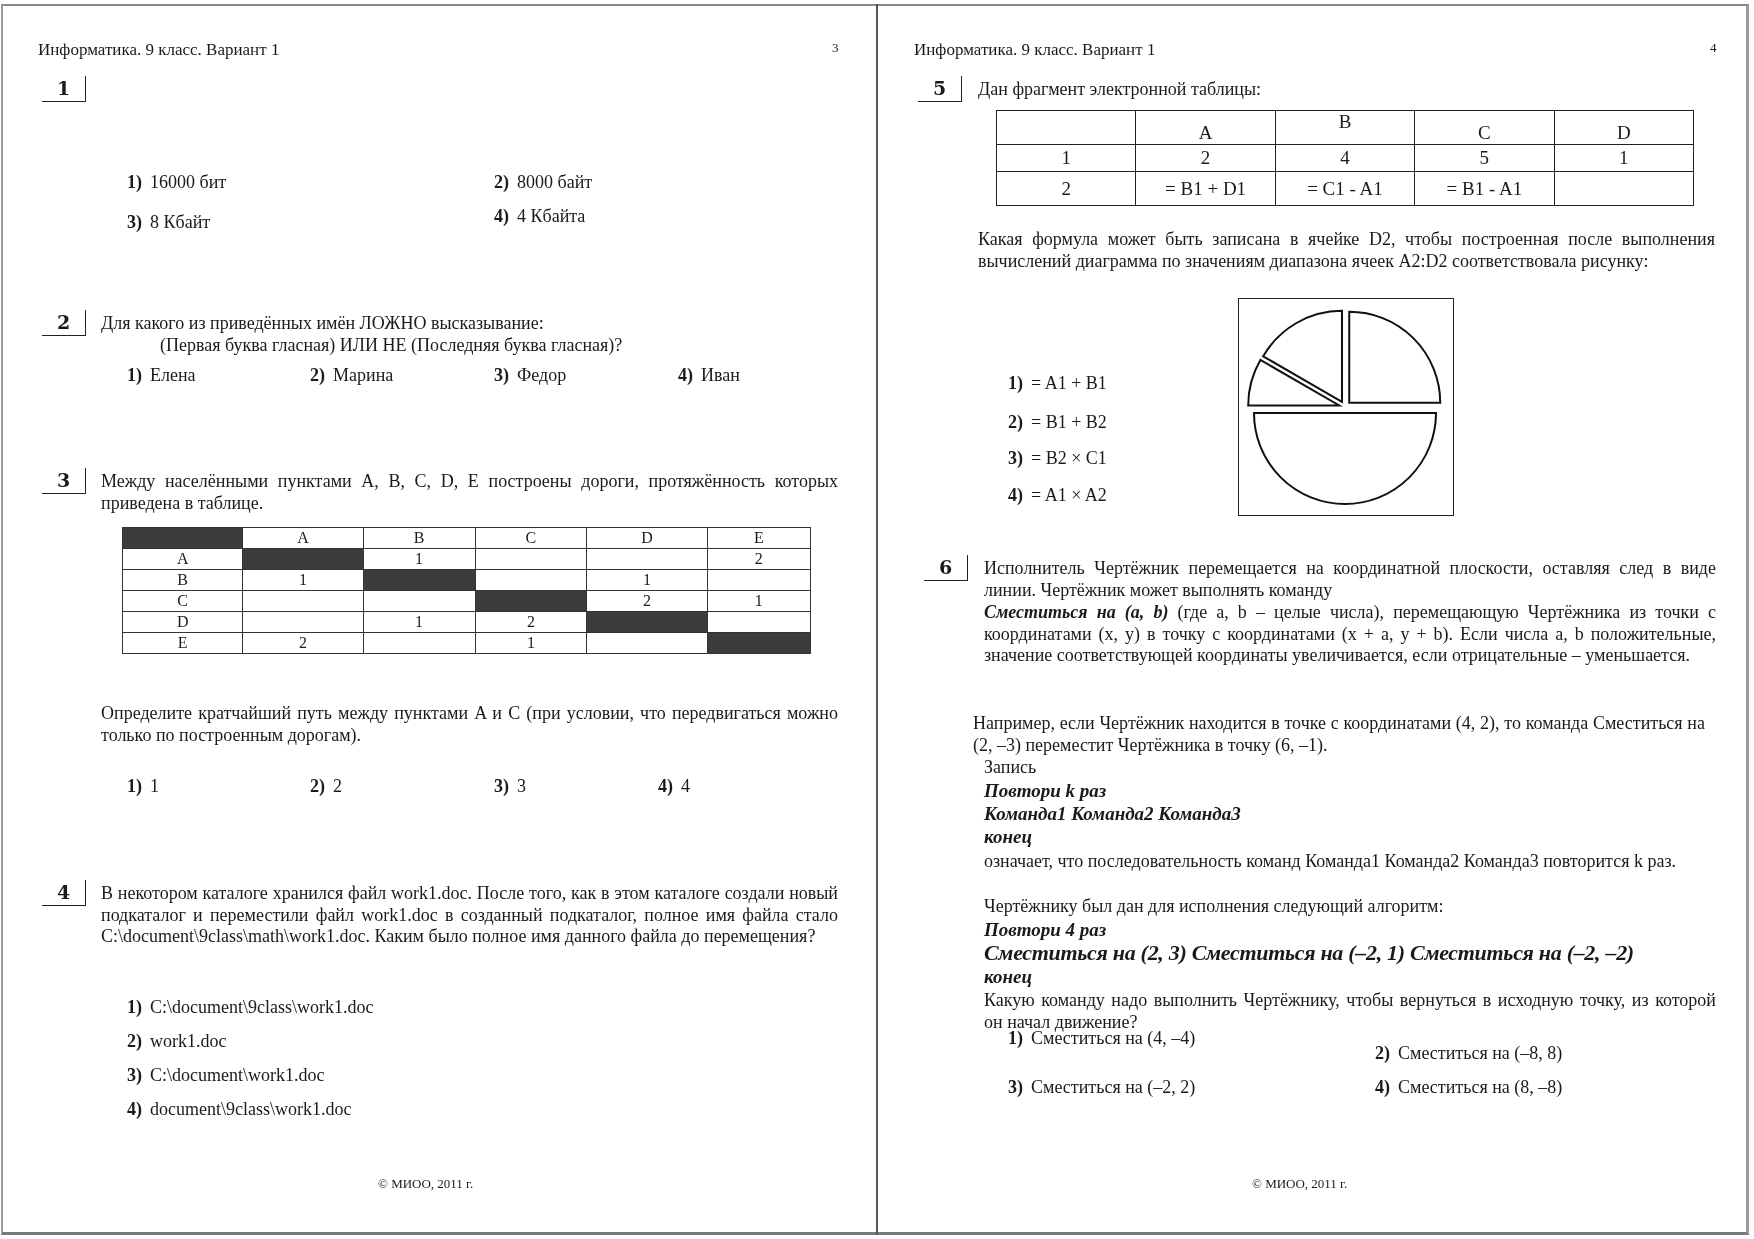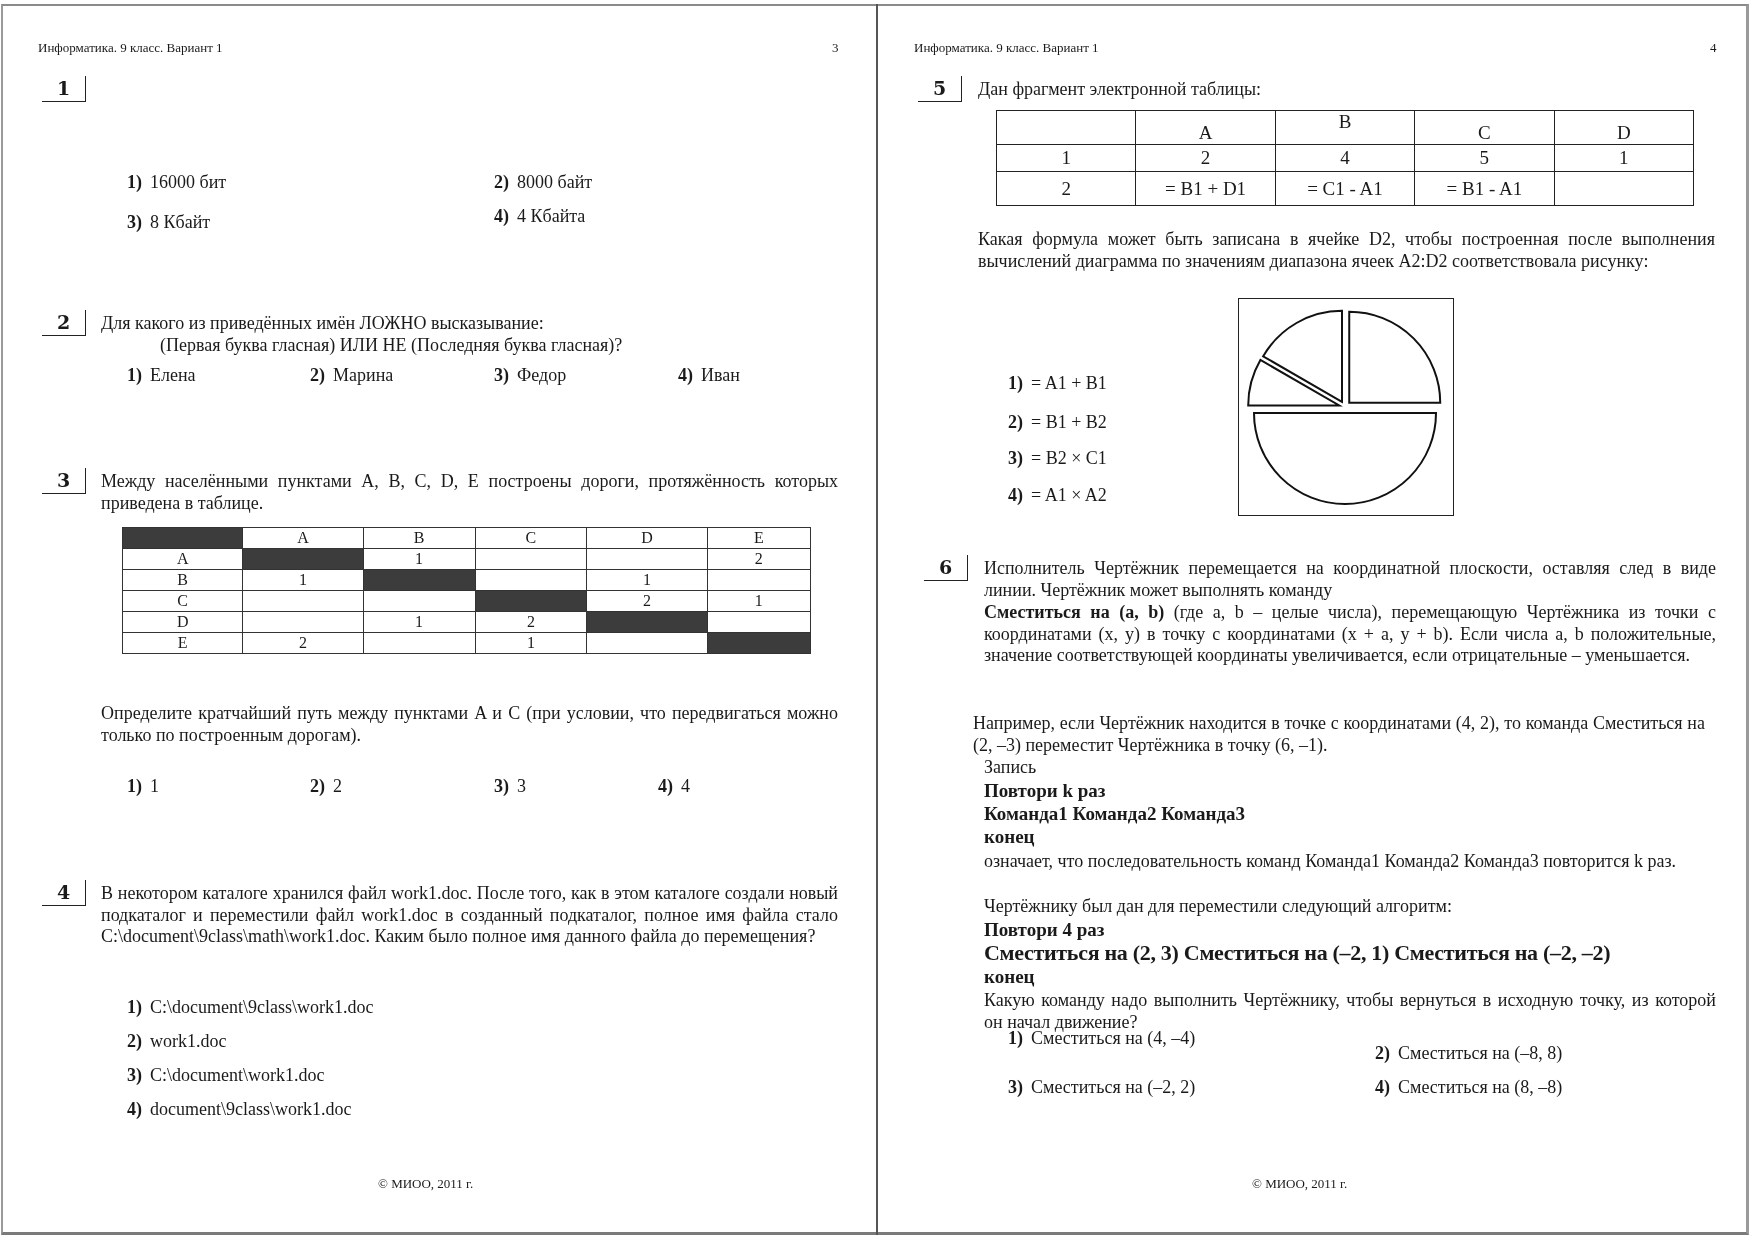--- a/index.html
+++ b/index.html
@@ -10,33 +10,33 @@
   .frame {
     position: absolute; left: 1px; top: 4px; width: 1748px; height: 1231px;
     border-top: 2px solid #8a8a8a; border-bottom: 3px solid #7a7a7a;
     border-left: 2px solid #9a9a9a; border-right: 3px solid #9a9a9a; box-sizing: border-box;
   }
   .divider { position: absolute; left: 876px; top: 4px; width: 2px; height: 1231px; background: #555; }
   .page { position: absolute; top: 0; height: 1239px; }
   .page.left { left: 0; width: 876px; }
   .page.right { left: 878px; width: 876px; }
 
-  .running-head { position: absolute; top: 40px; font-size: 13px; font-family: "Liberation Serif", serif; }
+  .running-head { position: absolute; top: 40px; font-size: 17px; font-family: "Liberation Serif", serif; }
   .page-num { position: absolute; top: 40px; font-size: 13px; font-family: "Liberation Serif", serif; }
   .footer { position: absolute; top: 1176px; font-size: 13px; font-family: "Liberation Serif", serif; }
 
   .task-num {
     position: absolute; width: 44px; height: 26px; box-sizing: border-box;
     border-right: 1.5px solid #222; border-bottom: 1.5px solid #222;
     font-weight: bold; font-size: 19px; text-align: center; line-height: 24px;
   }
   .p { position: absolute; font-size: 18px; line-height: 21.5px; text-align: justify; font-family: "Liberation Serif", serif; }
   .opt { position: absolute; font-size: 18px; font-family: "Liberation Serif", serif; white-space: nowrap; }
   .opt b { margin-right: 8px; }
-  .bold { font-weight: bold; }
+  .bold { font-weight: bold; font-style: italic; }
 
   table { border-collapse: collapse; position: absolute; font-family: "Liberation Serif", serif; }
   .dist td { border: 1px solid #333; text-align: center; font-size: 16px; height: 20px; padding: 0; }
   .dist td.dark { background: #3c3c3c; }
   .sheet td { border: 1.5px solid #222; text-align: center; font-size: 19px; padding: 0; }
   .pie-box { position: absolute; border: 1.5px solid #222; box-sizing: border-box; }
 </style>
 </head>
 <body>
 
@@ -184,21 +184,21 @@
 
   <div class="task-num" style="left:46px; top:555px;">6</div>
   <div class="p" style="left:106px; top:558px; width:732px;">Исполнитель Чертёжник перемещается на координатной плоскости, оставляя след в виде линии. Чертёжник может выполнять команду</div>
   <div class="p" style="left:106px; top:602px; width:732px;"><span class="bold">Сместиться на (a, b)</span><span> (где a, b – целые числа), перемещающую Чертёжника из точки с координатами (x, y) в точку с координатами (x + a, y + b). Если числа a, b положительные, значение соответствующей координаты увеличивается, если отрицательные – уменьшается.</span></div>
   <div class="p" style="left:95px; top:713px; width:732px;">Например, если Чертёжник находится в точке с координатами (4, 2), то команда Сместиться на (2, –3) переместит Чертёжника в точку (6, –1).</div>
   <div class="p" style="left:106px; top:757px; width:732px;">Запись</div>
   <div class="p bold" style="left:106px; top:780px; width:732px; font-size:19px;">Повтори k раз</div>
   <div class="p bold" style="left:106px; top:803px; width:732px; font-size:19px;">Команда1 Команда2 Команда3</div>
   <div class="p bold" style="left:106px; top:826px; width:732px; font-size:19px;">конец</div>
   <div class="p" style="left:106px; top:851px; width:732px;">означает, что последовательность команд Команда1 Команда2 Команда3 повторится k раз.</div>
-  <div class="p" style="left:106px; top:896px; width:732px;">Чертёжнику был дан для переместили следующий алгоритм:</div>
+  <div class="p" style="left:106px; top:896px; width:732px;">Чертёжнику был дан для исполнения следующий алгоритм:</div>
   <div class="p bold" style="left:106px; top:919px; width:732px; font-size:19px;">Повтори 4 раз</div>
   <div class="p bold" style="left:106px; top:942px; width:740px; font-size:22px; white-space:nowrap; letter-spacing:-0.3px;">Сместиться на (2, 3) Сместиться на (–2, 1) Сместиться на (–2, –2)</div>
   <div class="p bold" style="left:106px; top:966px; width:732px; font-size:19px;">конец</div>
   <div class="p" style="left:106px; top:990px; width:732px;">Какую команду надо выполнить Чертёжнику, чтобы вернуться в исходную точку, из которой он начал движение?</div>
   <div class="opt" style="left:130px; top:1028px;"><b>1)</b><span>Сместиться на (4, –4)</span></div>
   <div class="opt" style="left:497px; top:1043px;"><b>2)</b><span>Сместиться на (–8, 8)</span></div>
   <div class="opt" style="left:130px; top:1077px;"><b>3)</b><span>Сместиться на (–2, 2)</span></div>
   <div class="opt" style="left:497px; top:1077px;"><b>4)</b><span>Сместиться на (8, –8)</span></div>
 
   <div class="footer" style="left:374px;">© МИОО, 2011 г.</div>

